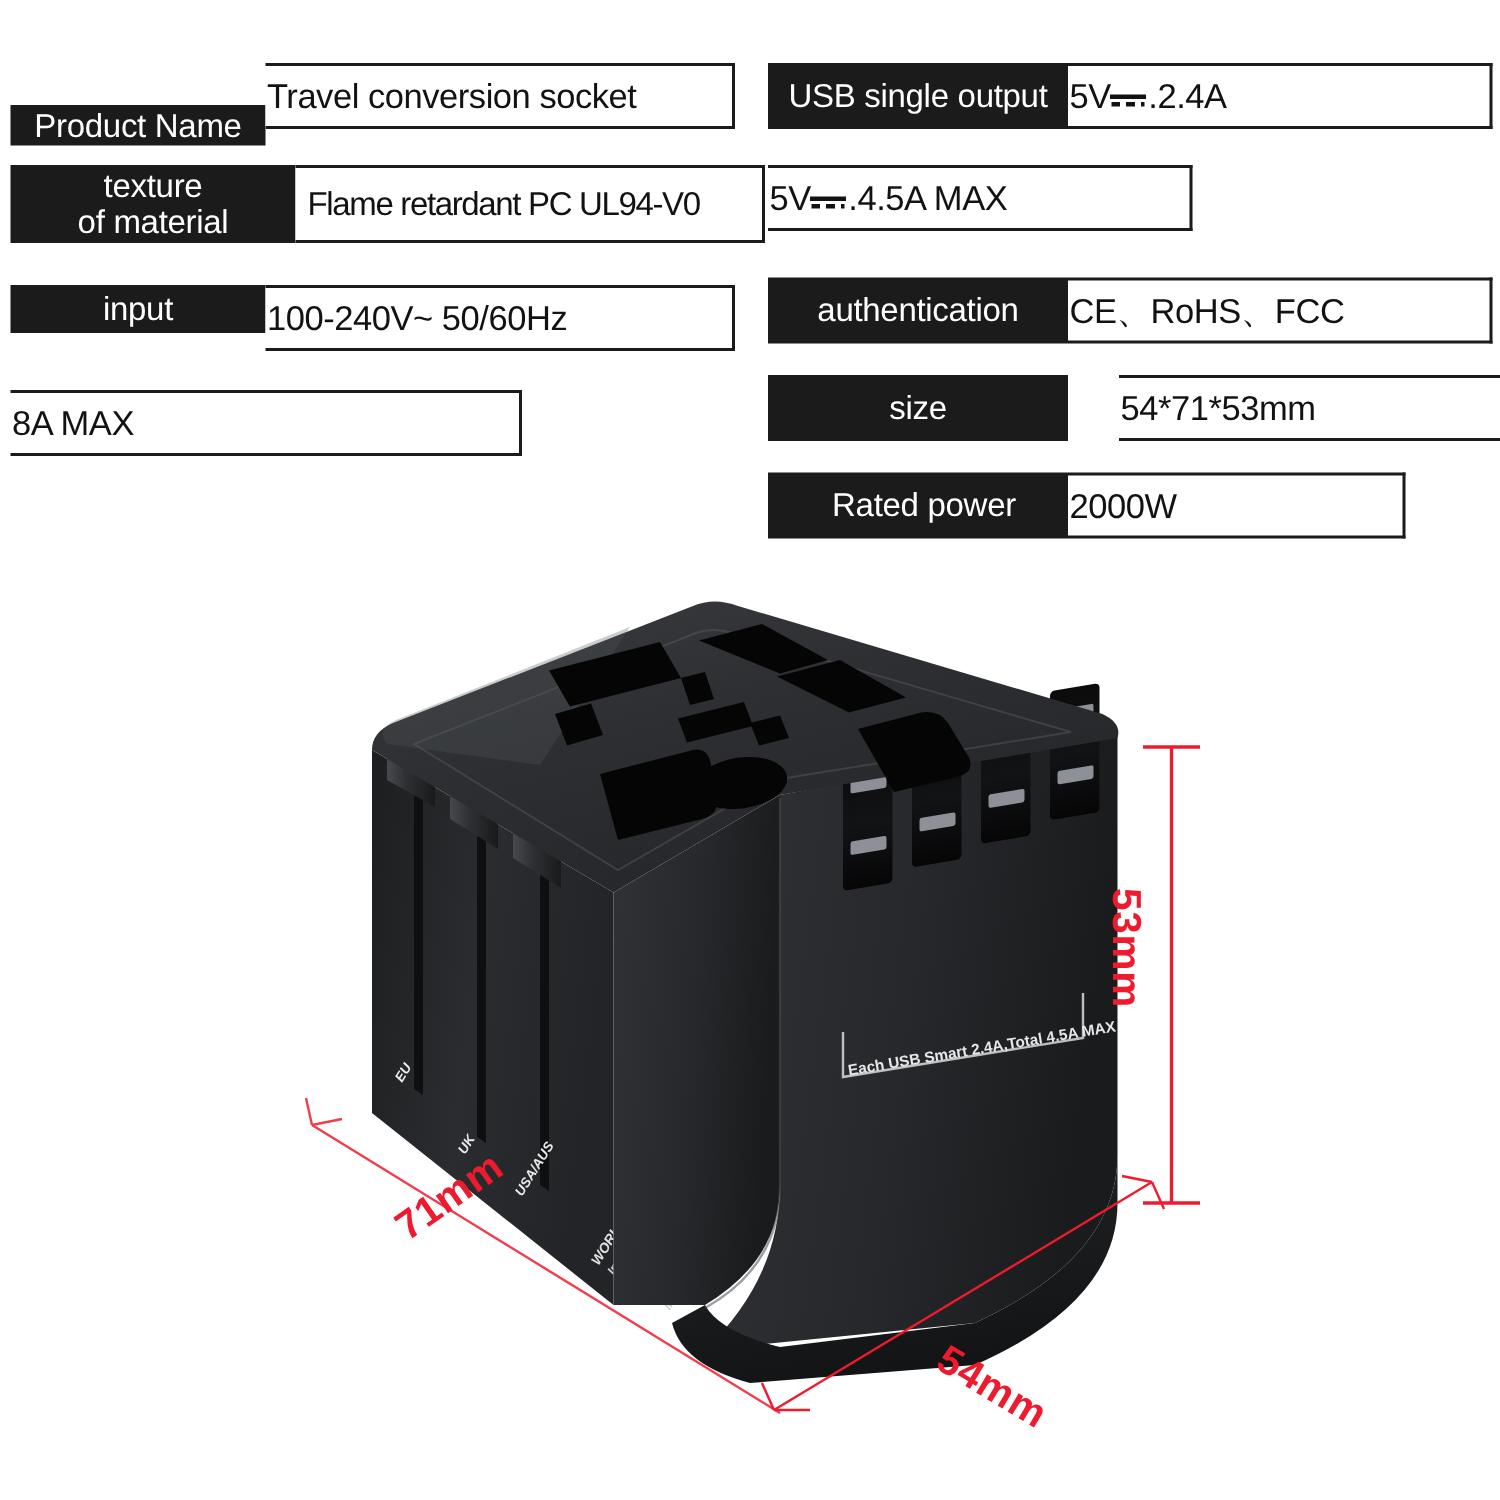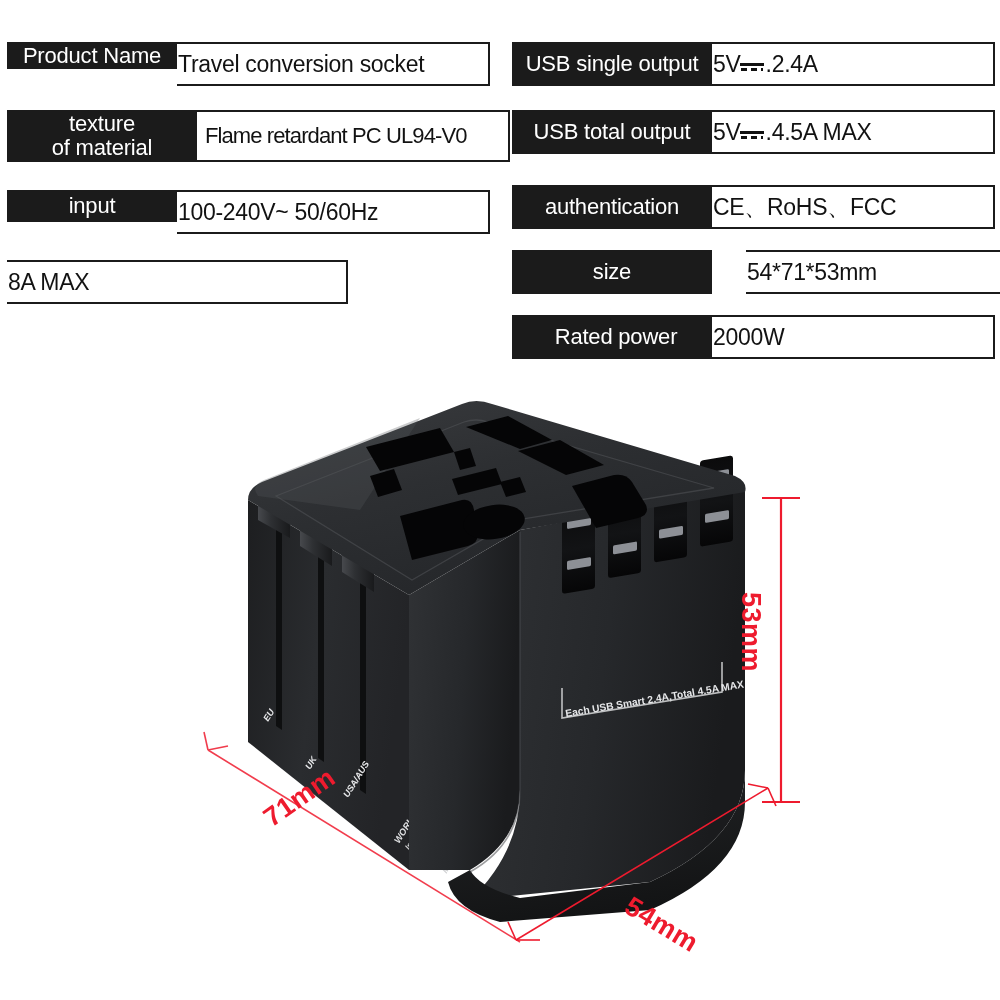--- a/index.html
+++ b/index.html
@@ -108,21 +108,21 @@
   #dim-label-height { left: 766px; top: 222px; transform: rotate(90deg); transform-origin: left top; }
   #dim-label-width  { left: 635px; top: 521px; transform: rotate(31deg);  transform-origin: left top; }
   #dim-label-depth  { left: 258px; top: 438px; transform: rotate(-35deg); transform-origin: left top; }
 </style>
 </head>
 <body>
 
 <div class="spec-table" id="spec-table-left">
 
   <div class="spec-row" style="top:0px;">
-    <div class="spec-key" style="width:170px;height:27px;">Product Name</div>
+    <div class="spec-key" style="width:170px;height:27px;margin-top:28px;">Product Name</div>
     <div class="spec-val" style="width:313px;height:44px;">Travel conversion socket</div>
   </div>
 
   <div class="spec-row" style="top:68px;">
     <div class="spec-key" style="width:190px;height:52px;">texture
 of material</div>
     <div class="spec-val tight" style="width:313px;height:52px;">Flame retardant PC UL94-V0</div>
   </div>
 
   <div class="spec-row" style="top:148px;">
@@ -140,41 +140,40 @@
   <div class="spec-row" style="top:0px;">
     <div class="spec-key" style="width:200px;height:44px;">USB single output</div>
     <div class="spec-val" style="width:283px;height:44px;">
       <span>5V</span>
         <span class="dc-sym"></span>
         <span>.2.4A</span>
     </div>
   </div>
 
   <div class="spec-row" style="top:68px;">
-    <div class="spec-key" style="width:200px;height:44px;">USB total output</div>
     <div class="spec-val" style="width:283px;height:44px;">
       <span>5V</span>
         <span class="dc-sym"></span>
         <span>.4.5A MAX</span>
     </div>
   </div>
 
   <div class="spec-row" style="top:143px;">
     <div class="spec-key" style="width:200px;height:44px;">authentication</div>
     <div class="spec-val" style="width:283px;height:44px;">CE、RoHS、FCC</div>
   </div>
 
   <div class="spec-row" style="top:208px;">
     <div class="spec-key" style="width:200px;height:44px;">size</div>
     <div class="spec-val" style="width:320px;height:44px;margin-left:34px;">54*71*53mm</div>
   </div>
 
   <div class="spec-row" style="top:273px;">
     <div class="spec-key" style="width:200px;height:44px;padding-left:12px;">Rated power</div>
-    <div class="spec-val" style="width:283px;height:44px;">2000W</div>
+    <div class="spec-val" style="width:225px;height:44px;">2000W</div>
   </div>
 </div>
 
 <div id="product-figure">
 
   <svg id="product-svg" width="1000" height="630" viewBox="0 0 1000 630" xmlns="http://www.w3.org/2000/svg">
     <defs>
       <linearGradient id="gTop" x1="0" y1="0" x2="0.65" y2="1">
         <stop offset="0" stop-color="#3a3c3f"></stop>
         <stop offset="0.45" stop-color="#2d2f32"></stop>

